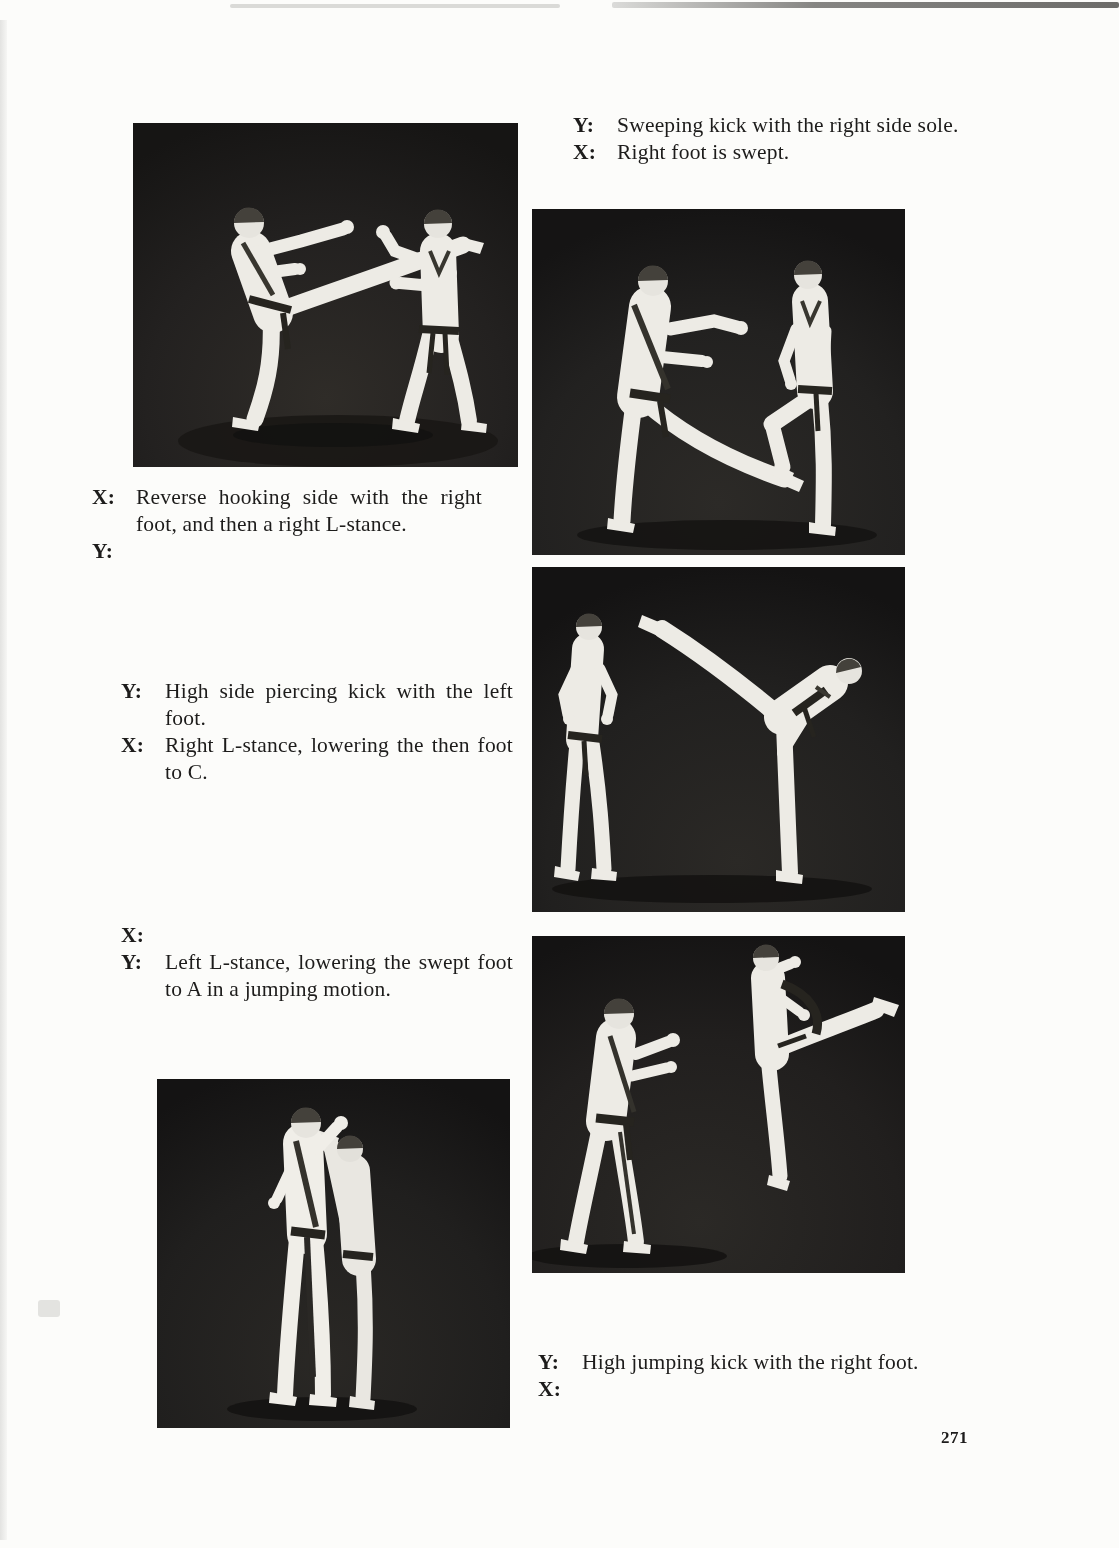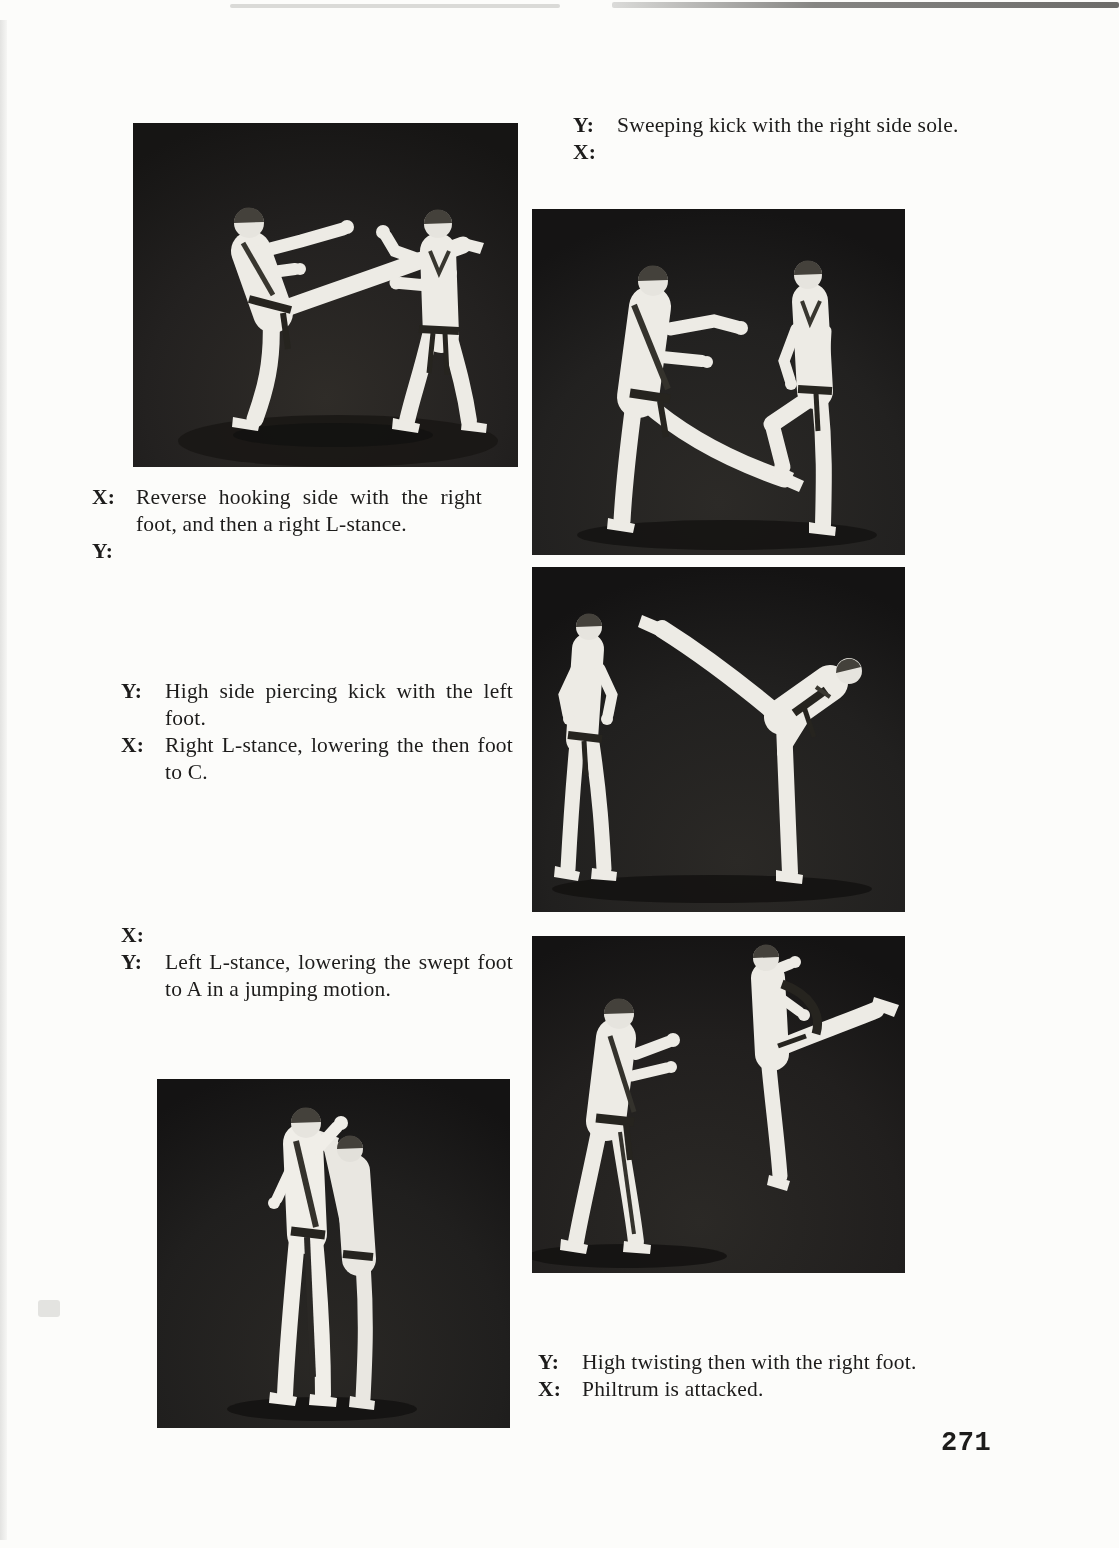--- a/index.html
+++ b/index.html
@@ -6,21 +6,21 @@
   #page{
     position:relative;width:1119px;height:1548px;background:#fcfcfa;
     font-family:"Liberation Serif","DejaVu Serif",serif;color:#1d1c1b;overflow:hidden;
   }
   .photo{position:absolute;background:#1e1c1a;}
   .photo svg{display:block;width:100%;height:100%;}
   .cap{position:absolute;font-size:21.5px;line-height:27px;letter-spacing:.2px;}
   .cap-item{display:flex;}
   .cap-label{flex:0 0 44px;font-weight:bold;}
   .cap-text{flex:1;text-align:justify;}
-  .pageno{position:absolute;font-weight:bold;font-size:27px;letter-spacing:.5px;font-family:Liberation Mono, monospace;}
+  .pageno{position:absolute;font-weight:bold;font-size:17px;letter-spacing:.5px;}
   .artifact{position:absolute;}
   .edge-shadow{position:absolute;left:0;top:20px;width:7px;height:1520px;
     background:linear-gradient(to right,#e3e3e1,#f6f6f4);}
   .smudge{position:absolute;left:38px;top:1300px;width:22px;height:17px;background:#dcdcda;border-radius:3px;opacity:.8;}
   .topline{position:absolute;top:2px;left:612px;width:507px;height:6px;
     background:linear-gradient(to right,rgba(120,120,118,.25),rgba(70,69,66,.65) 40%,rgba(60,59,56,.75));border-radius:2px;}
   .topline2{position:absolute;top:4px;left:230px;width:330px;height:4px;background:rgba(130,129,126,.28);border-radius:2px;}
 </style>
 </head>
 <body>
@@ -266,20 +266,21 @@
     </svg>
   </div>
 
   <div class="cap" style="left:573px;top:112px;width:393px;">
     <div class="cap-item">
       <span class="cap-label">Y:</span>
       <span class="cap-text">Sweeping kick with the right side sole.</span>
     </div>
     <div class="cap-item">
       <span class="cap-label">X:</span>
+      <span class="cap-text">Right foot is swept.</span>
     </div>
   </div>
 
   <div class="cap" style="left:92px;top:484px;width:390px;">
     <div class="cap-item">
       <span class="cap-label">X:</span>
       <span class="cap-text">Reverse hooking side with the right foot, and then a right L-stance.</span>
     </div>
     <div class="cap-item">
       <span class="cap-label">Y:</span>
@@ -303,23 +304,22 @@
     </div>
     <div class="cap-item">
       <span class="cap-label">Y:</span>
       <span class="cap-text">Left L-stance, lowering the swept foot to A in a jumping motion.</span>
     </div>
   </div>
 
   <div class="cap" style="left:538px;top:1349px;width:393px;">
     <div class="cap-item">
       <span class="cap-label">Y:</span>
-      <span class="cap-text">High twisting then with the right foot.</span>
-    </div>
-    <div class="cap-item">
-      <span class="cap-label">X:</span>
-      <span class="cap-text">Philtrum is attacked.</span>
+      <span class="cap-text">High jumping kick with the right foot.</span>
+    </div>
+    <div class="cap-item">
+      <span class="cap-label">X:</span>
     </div>
   </div>
 
   <div class="pageno" style="left:941px;top:1428px;">271</div>
 
 </div>
 
 </body></html>

